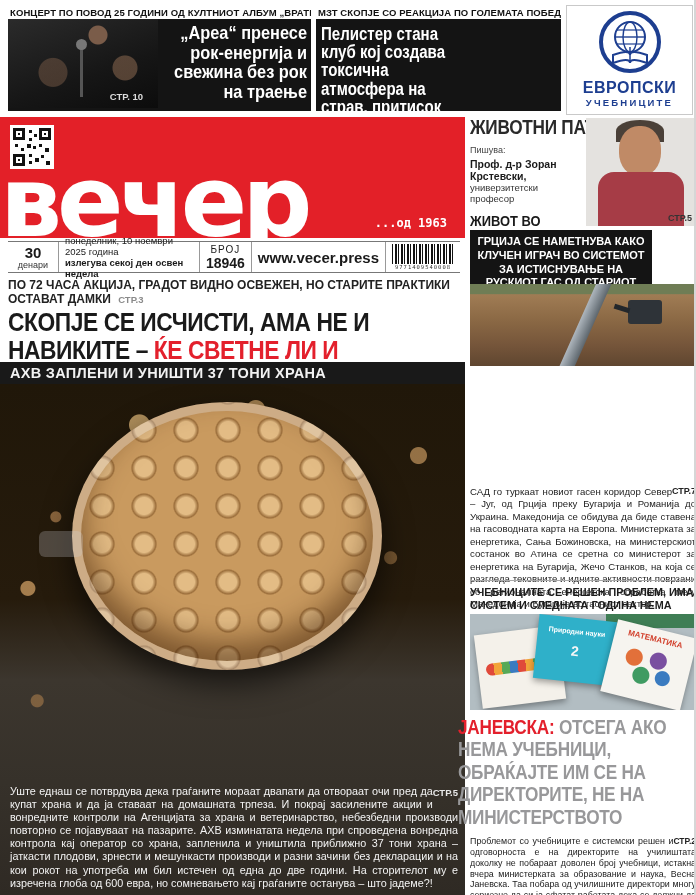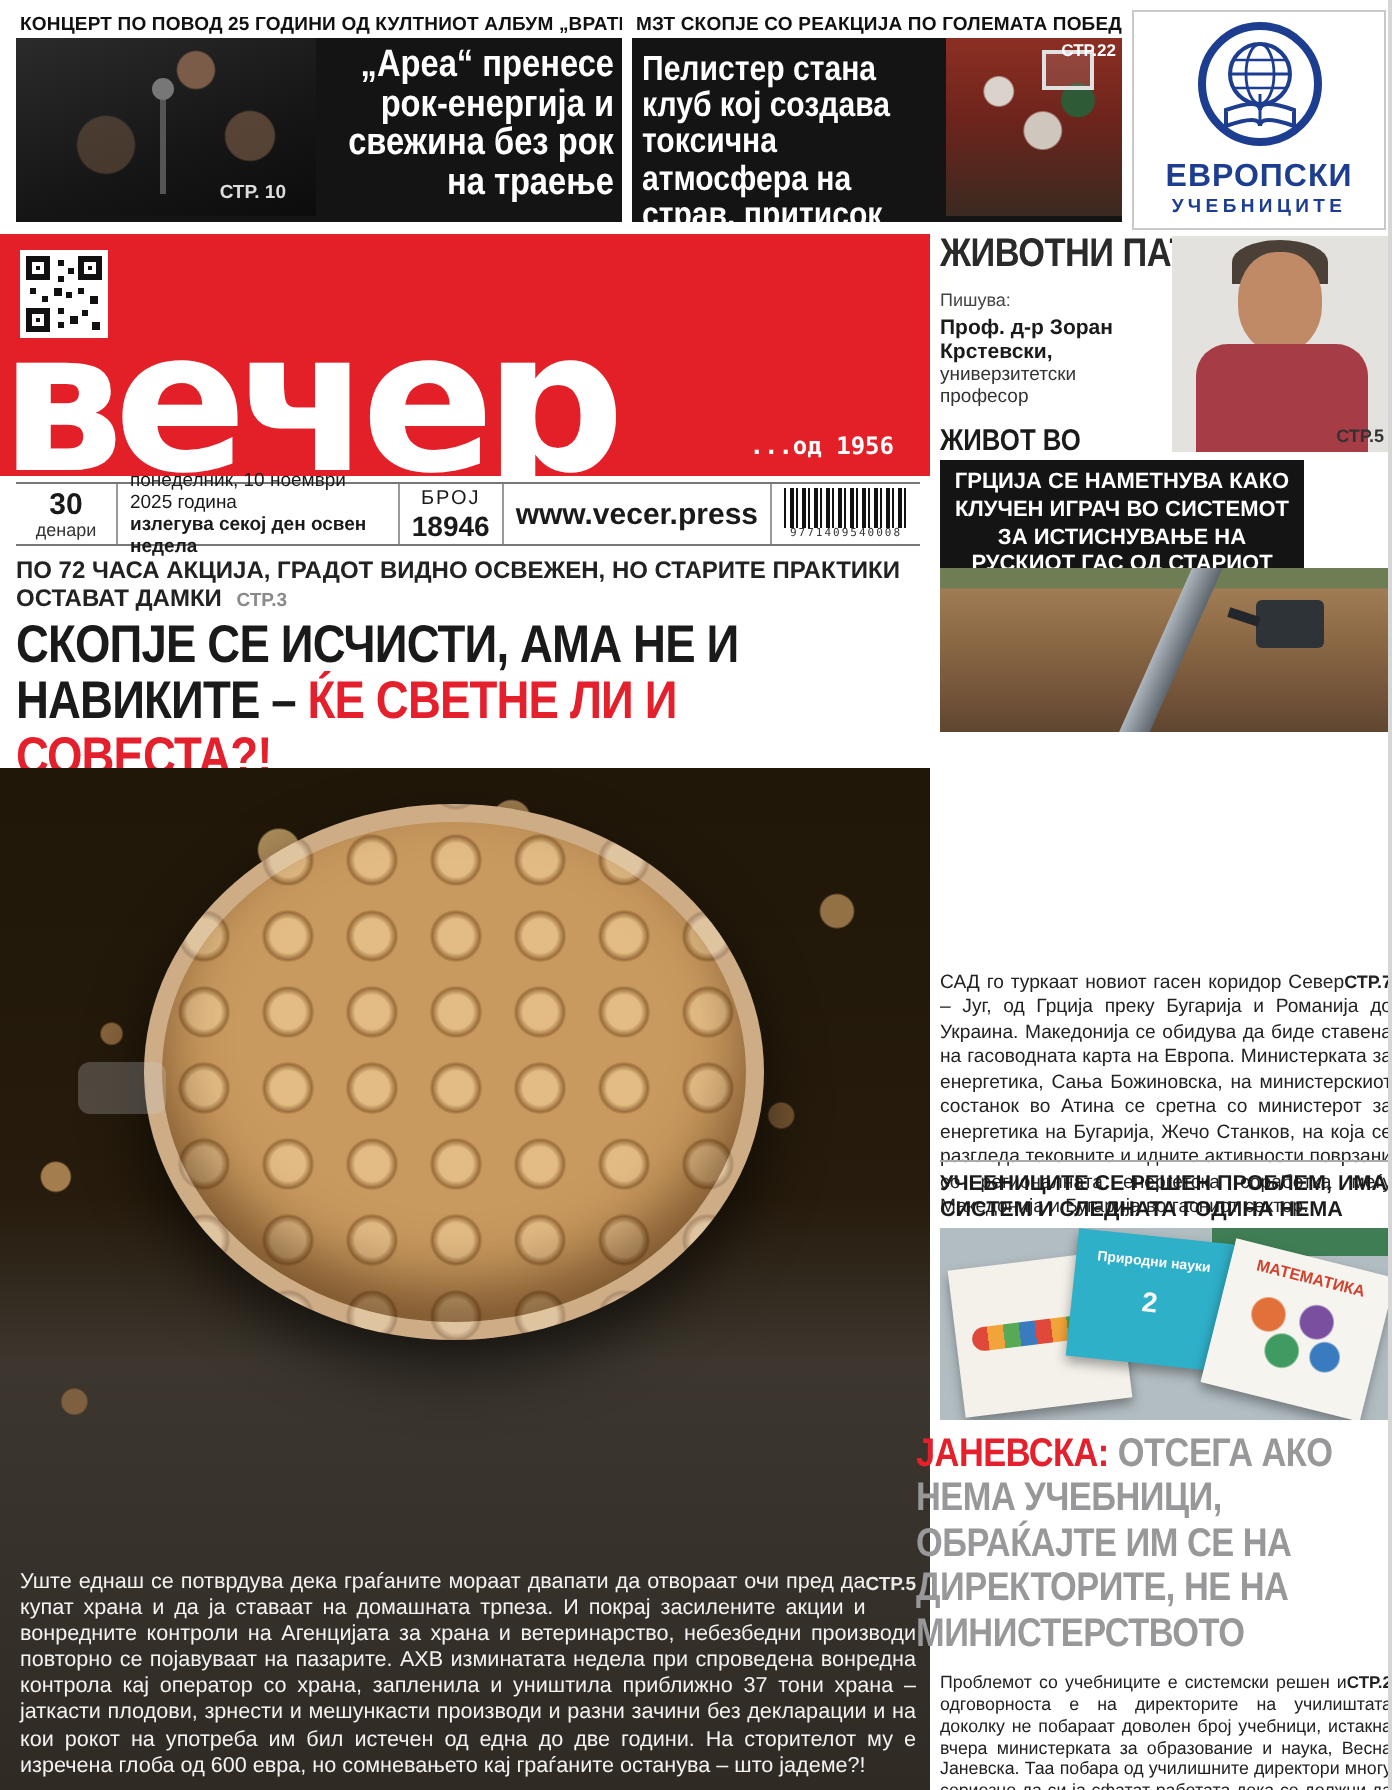--- a/index.html
+++ b/index.html
@@ -177,24 +177,20 @@
       </div>
       <div class="t1-head sqz-r">„Ареа“ пренесе рок-енергија и свежина без рок на траење</div>
       <div class="t1-ref">СТР. 10</div>
     </div>
   </div>
 
   <div class="teaser t2">
     <div class="teaser-kicker">МЗТ СКОПЈЕ СО РЕАКЦИЈА ПО ГОЛЕМАТА ПОБЕДА ВО КОШАРКАРСКОТО ДЕРБИ</div>
     <div class="teaser-body">
       <div class="t2-head sqz">Пелистер стана клуб кој создава токсична атмосфера на страв, притисок и поделби!</div>
-      <div class="t2-photo">
-        <div class="hoop"></div>
-        <div class="t2-ref">СТР.22</div>
-      </div>
     </div>
   </div>
 
   <div class="uni">
     <svg width="62" height="62" viewBox="0 0 62 62">
       <circle cx="31" cy="31" r="29" fill="none" stroke="#1d3e90" stroke-width="4"></circle>
       <circle cx="31" cy="26" r="15" fill="none" stroke="#1d3e90" stroke-width="2"></circle>
       <ellipse cx="31" cy="26" rx="7" ry="15" fill="none" stroke="#1d3e90" stroke-width="1.4"></ellipse>
       <line x1="16" y1="26" x2="46" y2="26" stroke="#1d3e90" stroke-width="1.4"></line>
       <line x1="18" y1="19" x2="44" y2="19" stroke="#1d3e90" stroke-width="1.2"></line>
@@ -228,21 +224,21 @@
           <rect x="26" y="16" width="3" height="3" fill="#111"></rect>
           <rect x="32" y="20" width="4" height="4" fill="#111"></rect>
         <rect x="16" y="26" width="3" height="3" fill="#111"></rect>
           <rect x="22" y="30" width="4" height="4" fill="#111"></rect>
           <rect x="28" y="27" width="3" height="3" fill="#111"></rect>
         <rect x="33" y="33" width="4" height="4" fill="#111"></rect>
           <rect x="16" y="33" width="3" height="3" fill="#111"></rect>
       </svg>
     </div>
     <div class="logo">вечер</div>
-    <div class="since">...од 1956</div>
+    <div class="since">...од 1963</div>
   </div>
 
   <div class="rcol">
     <div class="col-title sqz">ЖИВОТНИ ПАТОКАЗИ</div>
     <div class="byline">
       <div class="byline-label">Пишува:</div>
       <div class="byline-author">Проф. д-р Зоран Крстевски,</div>
       <div class="byline-title">универзитетски професор</div>
     </div>
     <div class="col-head sqz">ЖИВОТ ВО СТРАДАЊЕ И НЕЗНАЕЊЕ</div>
@@ -277,20 +273,21 @@
   <div class="lead">
     <div class="lead-kicker">
       <span>ПО 72 ЧАСА АКЦИЈА, ГРАДОТ ВИДНО ОСВЕЖЕН, НО СТАРИТЕ ПРАКТИКИ ОСТАВАТ ДАМКИ</span>
       <span class="ref">СТР.3</span>
     </div>
     <div class="lead-head sqz">
       <span>СКОПЈЕ СЕ ИСЧИСТИ, АМА НЕ И НАВИКИТЕ – </span><span class="red">ЌЕ СВЕТНЕ ЛИ И СОВЕСТА?!</span>
     </div>
   </div>
 
+  <div class="blackbar">АХВ ЗАПЛЕНИ И УНИШТИ 37 ТОНИ ХРАНА</div>
 
   <div class="left-main">
     <div class="bowl"></div>
     <div class="main-body">
       <span class="ref">СТР.5</span>
       <span>Уште еднаш се потврдува дека граѓаните мораат двапати да отвораат очи пред да купат храна и да ја ставаат на домашната трпеза. И покрај засилените акции и вонредните контроли на Агенцијата за храна и ветеринарство, небезбедни производи повторно се појавуваат на пазарите. АХВ изминатата недела при спроведена вонредна контрола кај оператор со храна, запленила и уништила приближно 37 тони храна – јаткасти плодови, зрнести и мешункасти производи и разни зачини без декларации и на кои рокот на употреба им бил истечен од една до две години. На сторителот му е изречена глоба од 600 евра, но сомневањето кај граѓаните останува – што јадеме?!</span>
     </div>
   </div>
 
   <div class="gas-kicker">ГРЦИЈА СЕ НАМЕТНУВА КАКО КЛУЧЕН ИГРАЧ ВО СИСТЕМОТ ЗА ИСТИСНУВАЊЕ НА РУСКИОТ ГАС ОД СТАРИОТ КОНТИНЕНТ</div>

